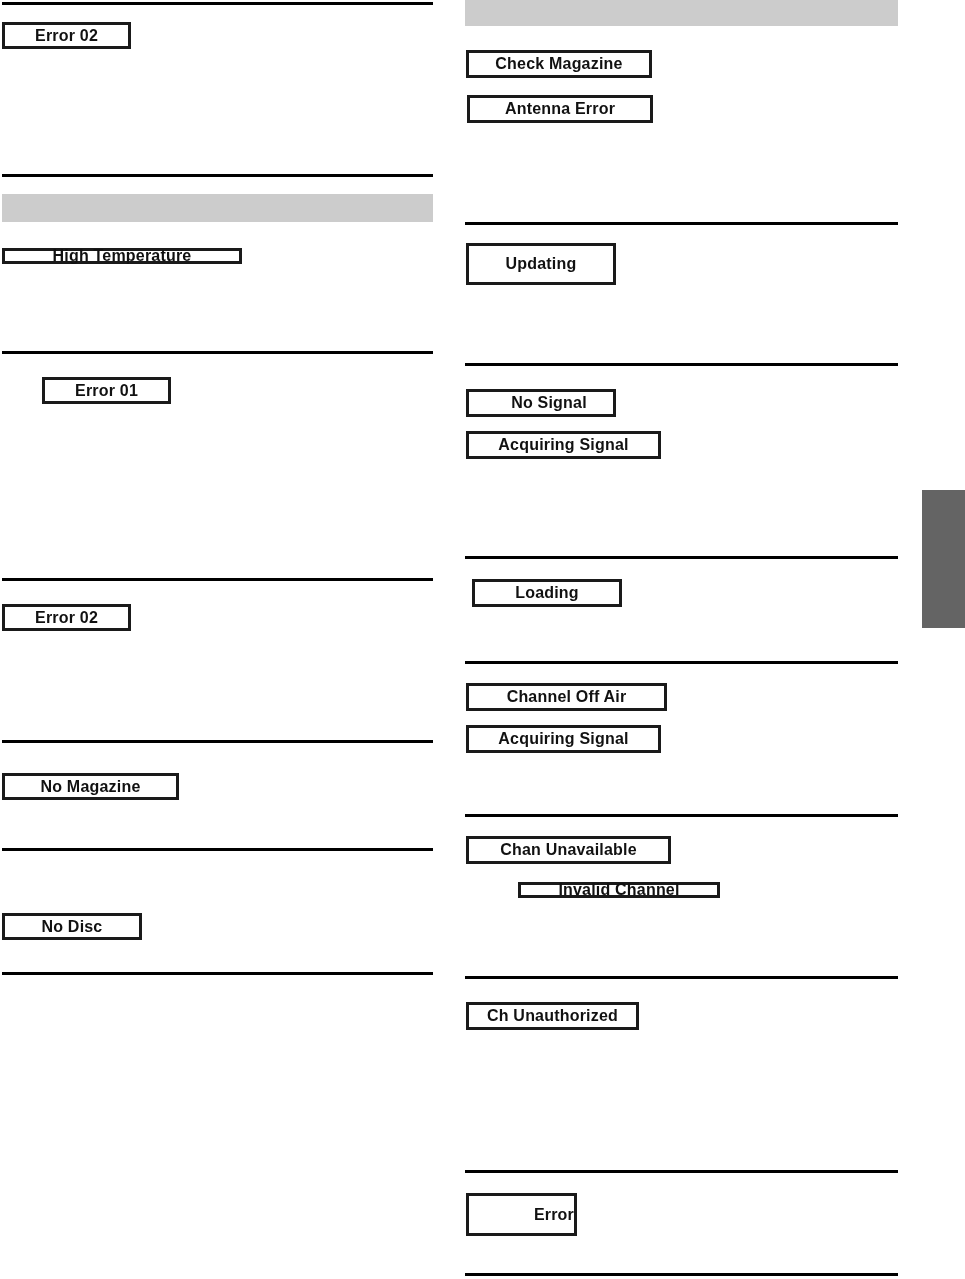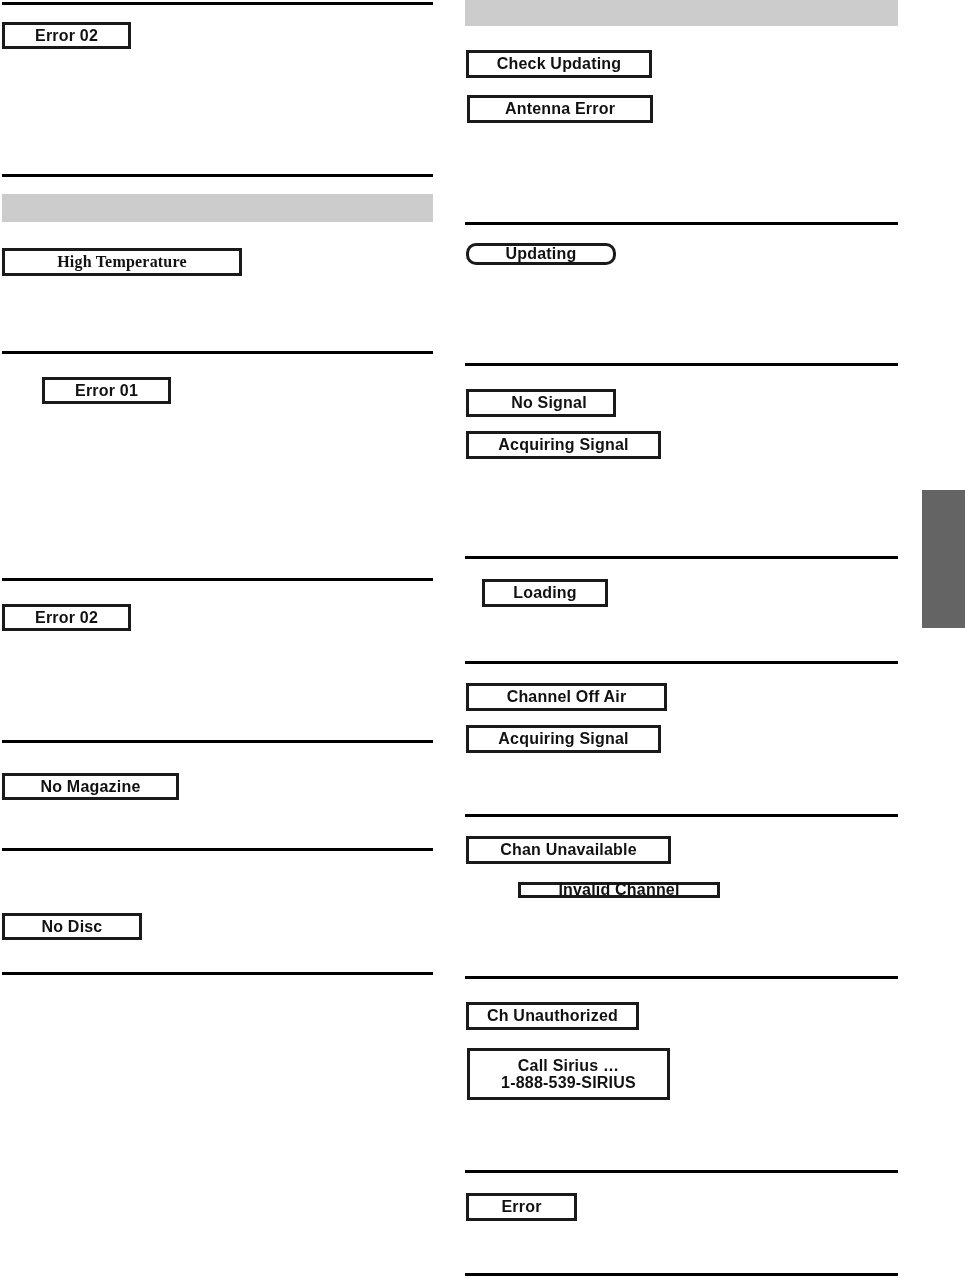--- a/index.html
+++ b/index.html
@@ -82,21 +82,21 @@
       <div class="rule" style="top: 174px;"></div>
       <div class="rule" style="top: 351px;"></div>
       <div class="rule" style="top: 578px;"></div>
       <div class="rule" style="top: 740px;"></div>
       <div class="rule" style="top: 848px;"></div>
       <div class="rule" style="top: 972px;"></div>
       <div class="band" style="top: 194px;"></div>
       <div class="msgbox" style="left: 2px; top: 22px; width: 129px; height: 27px;">
         <span>Error  02</span>
       </div>
-      <div class="msgbox" style="left: 2px; top: 248px; width: 240px; height: 28px; font-family: Liberation Serif, serif;">
+      <div class="msgbox" style="left: 2px; top: 248px; width: 240px; height: 16px;">
         <span>High Temperature</span>
       </div>
       <div class="msgbox" style="left: 2px; top: 377px; width: 129px; height: 27px; margin-left: 40px;">
         <span>Error  01</span>
       </div>
       <div class="msgbox" style="left: 2px; top: 604px; width: 129px; height: 27px;">
         <span>Error  02</span>
       </div>
       <div class="msgbox" style="left: 2px; top: 773px; width: 177px; height: 27px;">
         <span>No Magazine</span>
@@ -109,56 +109,52 @@
       <div class="rule" style="top: 222px;"></div>
       <div class="rule" style="top: 363px;"></div>
       <div class="rule" style="top: 556px;"></div>
       <div class="rule" style="top: 661px;"></div>
       <div class="rule" style="top: 814px;"></div>
       <div class="rule" style="top: 976px;"></div>
       <div class="rule" style="top: 1170px;"></div>
       <div class="rule" style="top: 1273px;"></div>
       <div class="band" style="top: 0px;"></div>
       <div class="msgbox" style="left: 1px; top: 50px; width: 186px; height: 28px;">
-        <span>Check Updating</span>
+        <span>Check Magazine</span>
       </div>
       <div class="msgbox" style="left: 2px; top: 95px; width: 186px; height: 28px;">
         <span>Antenna Error</span>
       </div>
-      <div class="msgbox" style="left: 1px; top: 243px; width: 150px; height: 22px; border-radius: 10px;">
+      <div class="msgbox" style="left: 1px; top: 243px; width: 150px; height: 42px;">
         <span>Updating</span>
       </div>
       <div class="msgbox" style="left: 1px; top: 389px; width: 150px; height: 28px; padding-left: 16px;">
         <span>No Signal</span>
       </div>
       <div class="msgbox" style="left: 1px; top: 431px; width: 195px; height: 28px;">
         <span>Acquiring Signal</span>
       </div>
-      <div class="msgbox" style="left: 17px; top: 579px; width: 126px; height: 28px;">
+      <div class="msgbox" style="left: 7px; top: 579px; width: 150px; height: 28px;">
         <span>Loading</span>
       </div>
       <div class="msgbox" style="left: 1px; top: 683px; width: 201px; height: 28px;">
         <span>Channel Off Air</span>
       </div>
       <div class="msgbox" style="left: 1px; top: 725px; width: 195px; height: 28px;">
         <span>Acquiring Signal</span>
       </div>
       <div class="msgbox" style="left: 1px; top: 836px; width: 205px; height: 28px;">
         <span>Chan Unavailable</span>
       </div>
       <div class="msgbox" style="left: 17px; top: 882px; width: 202px; height: 16px; margin-left: 36px;">
         <span>Invalid Channel</span>
       </div>
       <div class="msgbox" style="left: 1px; top: 1002px; width: 173px; height: 28px;">
         <span>Ch Unauthorized</span>
       </div>
-      <div class="msgbox" style="left: 1px; top: 1193px; width: 111px; height: 28px;">
+      <div class="msgbox" style="left: 1px; top: 1193px; width: 111px; height: 43px; align-items: flex-end;">
         <span>Error</span>
-      </div>
-      <div class="msgbox" style="left: 2px; top: 1048px; width: 203px; height: 52px;">
-        <span>Call Sirius …</span>
-        <span class="line2">1-888-539-SIRIUS</span>
       </div>
     </div>
 
   <div id="edge-tab" style="left: 922px; top: 490px; width: 43px; height: 138px; background: rgb(100, 100, 100);"></div>
 
 </div>
 
 </body></html>

